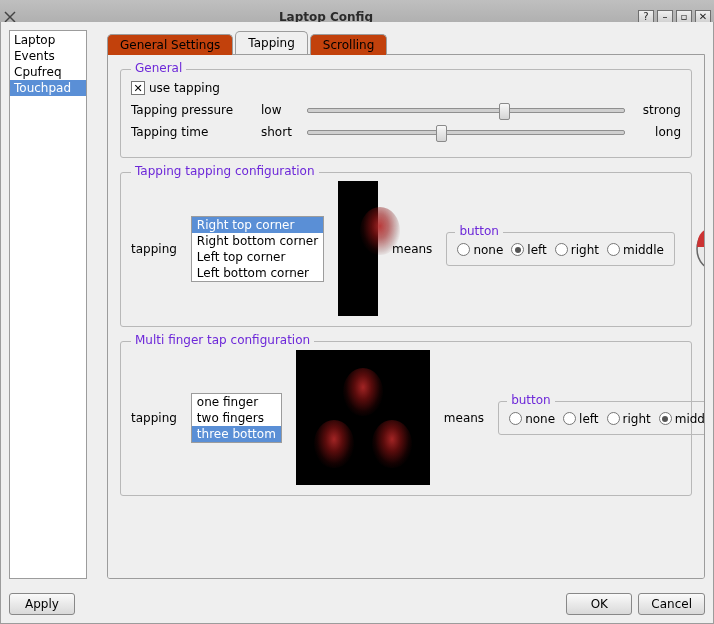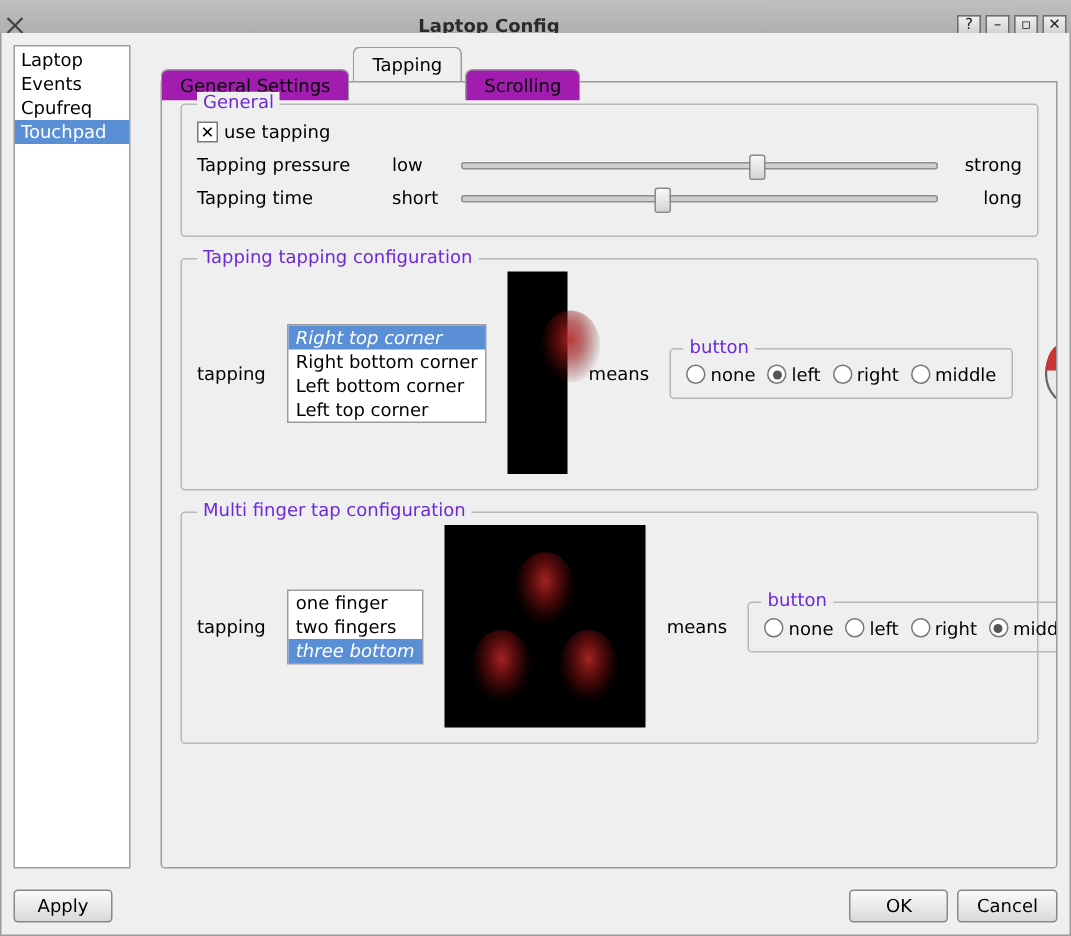--- a/index.html
+++ b/index.html
@@ -87,25 +87,25 @@
     align-items: flex-end;
     height: 24px;
     position: relative;
   }
   .tab {
     border: 1px solid #9c9c9c;
     border-bottom: none;
     border-top-left-radius: 5px;
     border-top-right-radius: 5px;
     padding: 3px 12px 3px 12px;
-    background: #a21caf;
+    background: #c2410c;
     margin-right: 2px;
     font-size: 12px;
     position: relative;
-    top: 13px;
+    top: 1px;
   }
   .tab.active {
     background: #efefef;
     top: 0;
     padding-top: 4px;
     padding-bottom: 4px;
     z-index: 2;
   }
   .tab-page {
     flex: 1;
@@ -192,21 +192,20 @@
     border: 1px solid #9c9c9c;
   }
   .listbox div {
     padding: 1px 5px;
     white-space: nowrap;
     cursor: default;
   }
   .listbox div.sel {
     background: #5a8fd6;
     color: #fff;
-    font-style: italic;
   }
   .preview {
     width: 135px; height: 135px;
     background: #000;
     display: flex; align-items: center; justify-content: center;
     flex-wrap: wrap;
     gap: 6px;
   }
   .fingerprint {
     width: 40px; height: 48px;
@@ -322,22 +321,22 @@
 
         <div class="group">
           <span class="group-title">Tapping tapping configuration</span>
 
           <div class="config-row">
             <span>tapping</span>
 
             <div class="listbox">
               <div class="sel"><span>Right top corner</span></div>
               <div><span>Right bottom corner</span></div>
+              <div><span>Left top corner</span></div>
               <div><span>Left bottom corner</span></div>
-              <div><span>Left top corner</span></div>
             </div>
 
             <div class="preview single">
               <div class="fingerprint"></div>
             </div>
 
             <span>means</span>
 
             <div class="nested-group">
               <span class="group-title">button</span>

